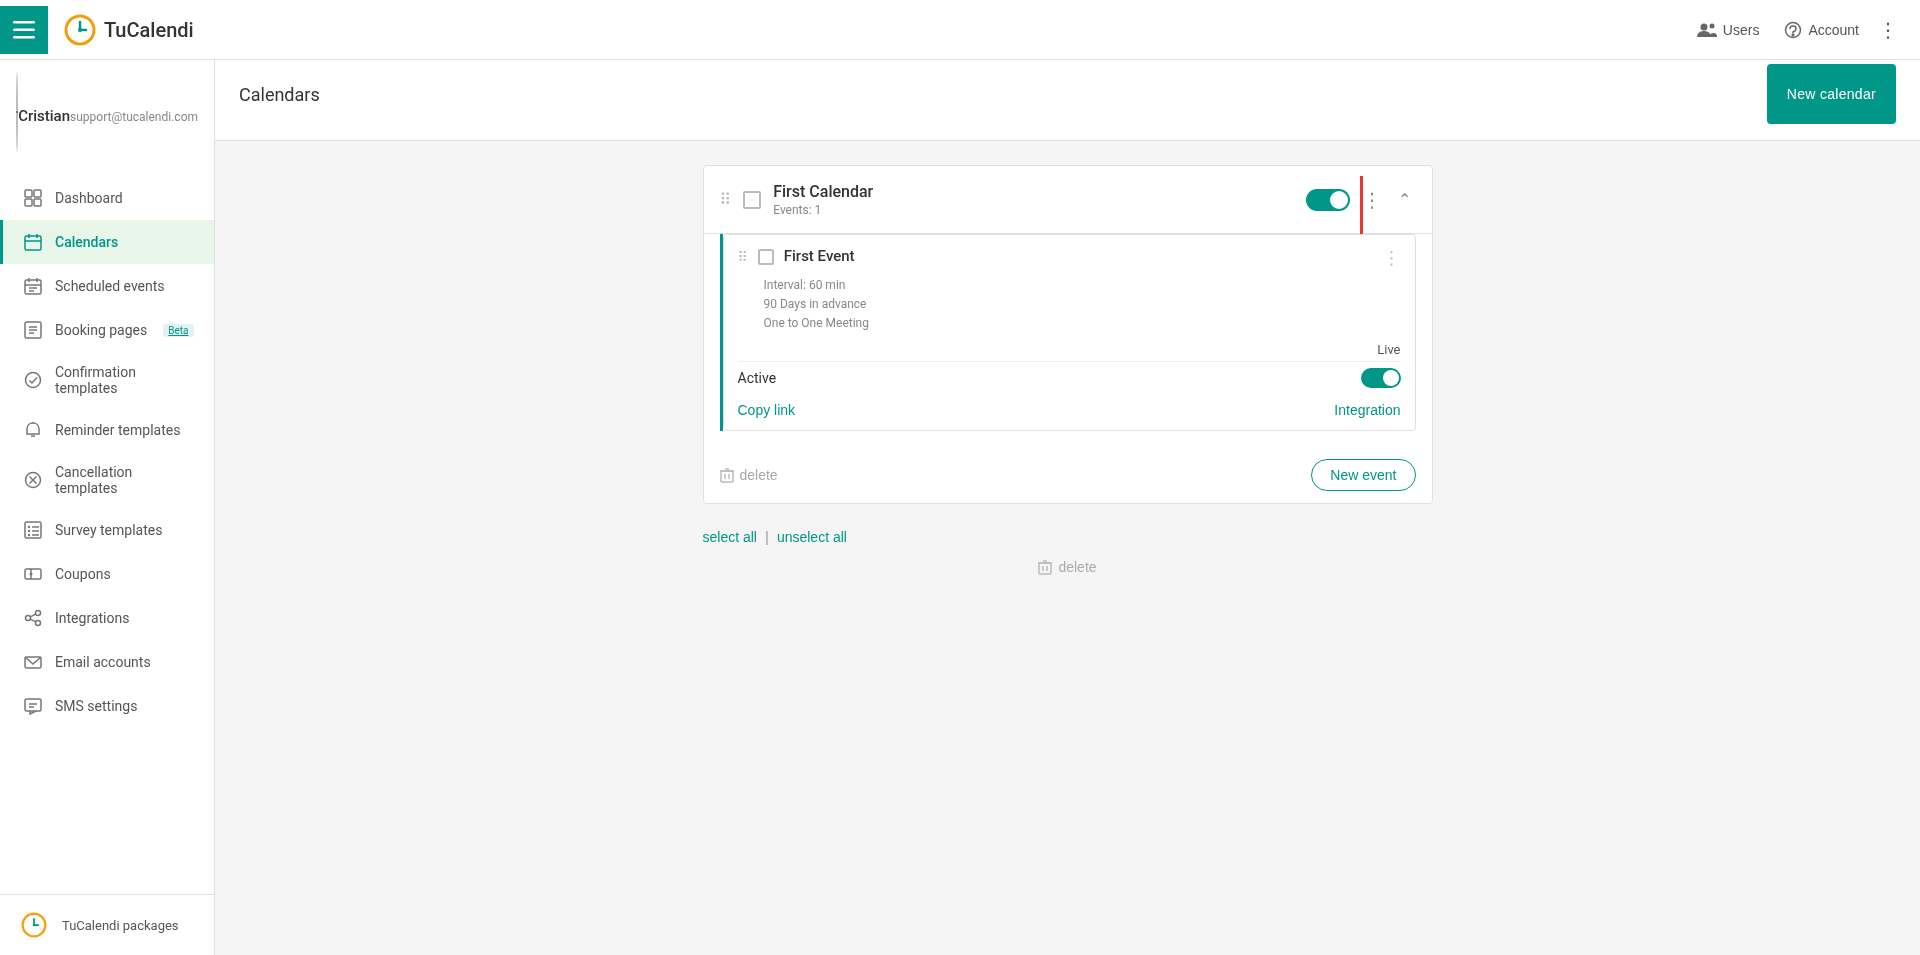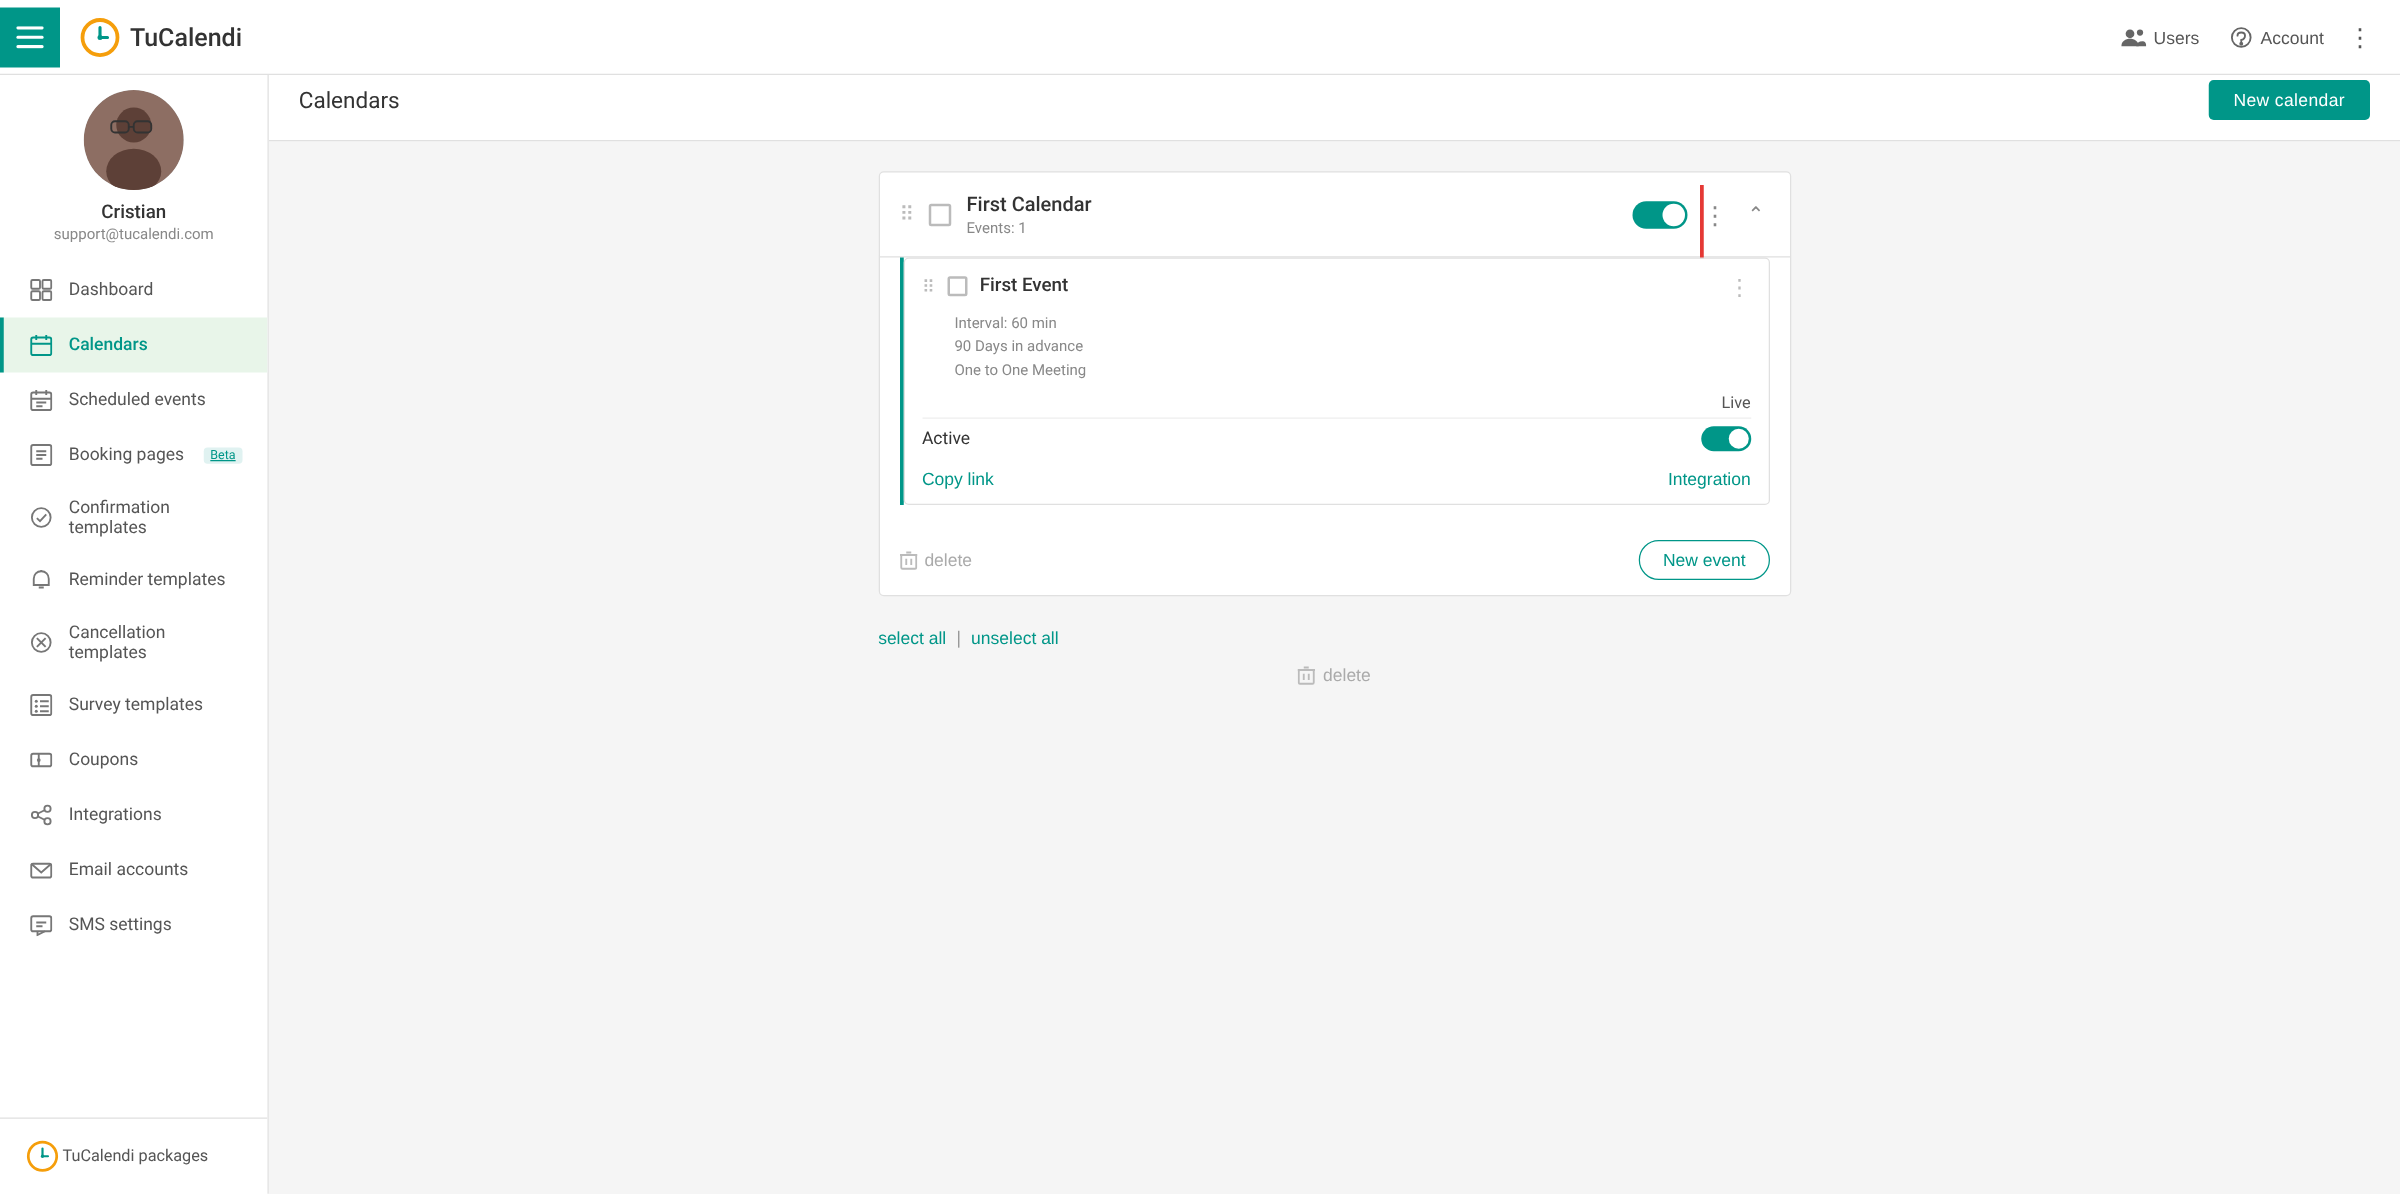--- a/index.html
+++ b/index.html
@@ -28,21 +28,21 @@
     }
     .topnav-more { font-size: 20px; color: #555; cursor: pointer; padding: 6px; }
 
     
     .sidebar {
       width: 215px; background: #fff; border-right: 1px solid #e0e0e0;
       position: fixed; top: 48px; left: 0; bottom: 0;
       display: flex; flex-direction: column; overflow-y: auto;
     }
     .sidebar-profile {
-      display: flex; flex-direction: column; align-items: center;
+      display: flex; flex-direction: row; align-items: center;
       padding: 24px 16px 16px;
       text-align: right;
     }
     .avatar {
       width: 80px; height: 80px; border-radius: 50%; background: #bdbdbd;
       overflow: hidden; display: flex; align-items: center; justify-content: center;
       margin-bottom: 8px;
     }
     .profile-name { font-size: 15px; font-weight: 500; color: #333; }
     .profile-email { font-size: 12px; color: #888; margin-top: 2px; }
@@ -51,38 +51,38 @@
     .nav-item {
       display: flex; align-items: center; gap: 12px;
       padding: 12px 20px; cursor: pointer; color: #555; font-size: 14px;
       border-left: 3px solid transparent; transition: background 0.15s;
     }
     .nav-item.active { color: #009688; border-left: 3px solid #009688; background: #e8f5e9; font-weight: 500; }
     .nav-icon { width: 20px; height: 20px; display: flex; align-items: center; justify-content: center; flex-shrink: 0; }
 
     .sidebar-footer {
       padding: 16px 20px; border-top: 1px solid #e0e0e0;
-      display: flex; align-items: center; gap: 2px; cursor: pointer;
+      display: flex; align-items: center; gap: 14px; cursor: pointer;
     }
     .sidebar-footer-text { font-size: 13px; color: #555; }
 
     
     .main {
       margin-left: 215px; margin-top: 48px; flex: 1;
       padding: 0; background: #f5f5f5; min-height: calc(955px - 48px);
       overflow-y: auto;
     }
     .main-header {
       background: #fff; border-bottom: 1px solid #e0e0e0;
       padding: 16px 24px; display: flex; align-items: center; justify-content: space-between;
     }
     .main-title { font-size: 18px; color: #333; font-weight: 400; }
     .new-calendar-btn {
       background: #009688; color: #fff; border: none; border-radius: 4px;
-      padding: 8px 20px; font-size: 14px; cursor: pointer; font-weight: 500;
+      padding: 22px 20px; font-size: 14px; cursor: pointer; font-weight: 500;
       letter-spacing: 0.3px;
     }
 
     .main-body { padding: 24px; }
 
     
     .calendar-card {
       background: #fff; border: 1px solid #e0e0e0; border-radius: 4px;
       max-width: 730px; margin: 0 auto 24px;
     }

